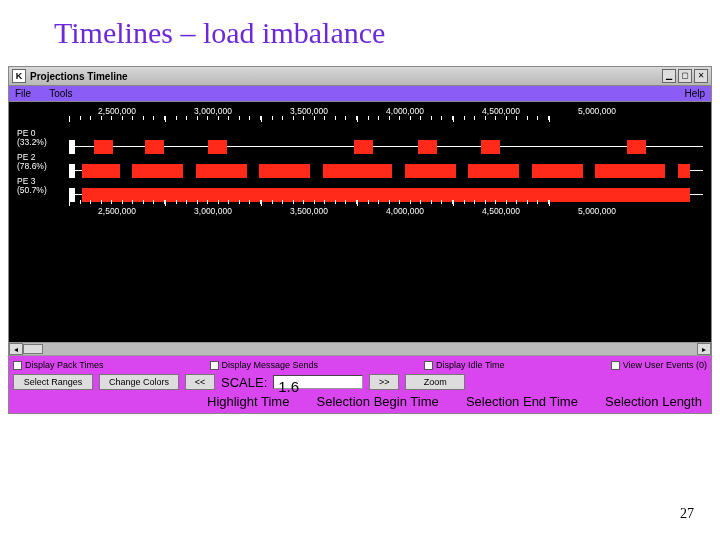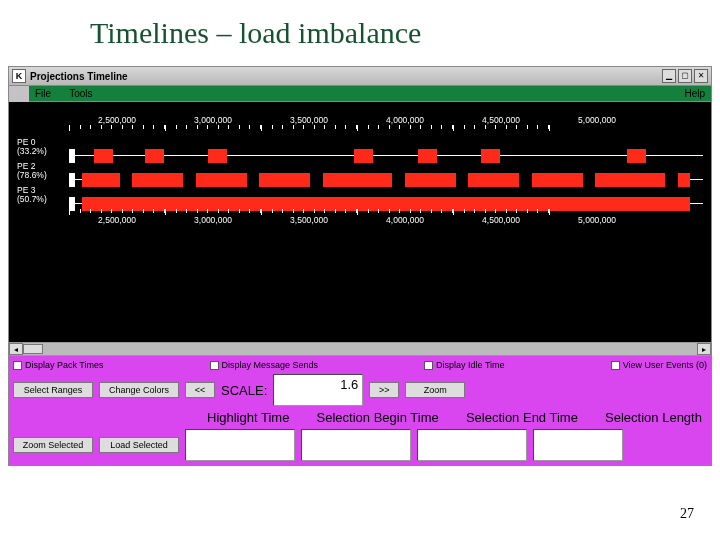--- a/index.html
+++ b/index.html
@@ -1,28 +1,28 @@
 <!DOCTYPE html>
 <html><head>
 <meta charset="utf-8">
 <style>
   * { box-sizing: border-box; margin: 0; padding: 0; }
   body { width: 720px; height: 540px; background: #fff; font-family: "Times New Roman", serif; overflow: hidden; position: relative; }
-  .slide-title { font-size: 30px; font-weight: normal; text-align: left; padding: 16px 0 8px 90px; color: #14532d; }
+  .slide-title { font-size: 30px; font-weight: normal; text-align: left; padding: 16px 0 8px 54px; color: #6d28d9; }
   
   .window { margin: 8px 8px 0 8px; border: 1px solid #888; background: #c5c2c5; font-family: Arial, sans-serif; font-size: 9px; color: #000; }
   .titlebar { background: linear-gradient(#d8d8d8,#b8b8b8); display: flex; align-items: center; padding: 2px 3px; border-bottom: 1px solid #888; }
   .titlebar .kicon { width: 14px; height: 14px; background: #fff; border: 1px solid #666; display: flex; align-items: center; justify-content: center; font-size: 9px; font-weight: bold; margin-right: 4px; }
   .titlebar .wtitle { flex: 1; font-size: 10px; font-weight: bold; }
   .titlebar .wbtn { width: 14px; height: 14px; background: #ddd; border: 1px solid #666; margin-left: 2px; display: flex; align-items: center; justify-content: center; font-size: 8px; line-height: 1; }
-  .menubar { display: flex; background: #15803d; padding: 2px 6px; font-size: 10px; border-bottom: 1px solid #888; margin-left: 20px; }
+  .menubar { display: flex; background: #8b5cf6; padding: 2px 6px; font-size: 10px; border-bottom: 1px solid #888; }
   .menubar span { margin-right: 18px; cursor: default; }
   .menubar .help { margin-left: auto; margin-right: 0; }
 
-  .timeline-area { background: #000; color: #fff; padding: 13px 4px 2px 4px; font-size: 9px; height: 168px; position: relative; }
+  .timeline-area { background: #000; color: #fff; padding: 4px 4px 2px 4px; font-size: 9px; height: 168px; position: relative; }
   .axis-top, .axis-bot { display: flex; margin-left: 56px; position: relative; height: 18px; }
   .axis-top { align-items: flex-start; }
   .axis-bot { align-items: flex-end; }
   .tick-group { display: flex; flex-direction: column; align-items: center; width: 96px; font-size: 8.5px; }
   .axis-bot .tick-group { flex-direction: column-reverse; }
   .tick-label { white-space: nowrap; }
   .tick-marks { display: flex; justify-content: space-between; width: 96px; height: 6px; }
   .tick-marks span { width: 1px; background: #fff; height: 4px; }
   .tick-marks .major { height: 6px; }
 
@@ -41,21 +41,21 @@
   .sb-btn { width: 14px; height: 12px; background: #ddd; border: 1px solid #777; display: flex; align-items: center; justify-content: center; font-size: 8px; }
   .sb-track { flex: 1; height: 12px; background: #bbb; position: relative; }
   .sb-thumb { position: absolute; left: 0; width: 20px; height: 10px; top: 1px; background: #ddd; border: 1px solid #777; }
 
   .controls { background: #d946ef; padding: 2px 4px; font-size: 9px; }
   .ctl-row { display: flex; align-items: center; gap: 6px; padding: 2px 0; }
   .chk { display: flex; align-items: center; gap: 3px; }
   .chk-box { width: 9px; height: 9px; background: #fff; border: 1px solid #555; }
   .btn { background: #ddd; border: 1px solid #777; padding: 2px 6px; font-size: 9px; min-width: 80px; text-align: center; cursor: default; }
   .btn.sm { min-width: 30px; }
-  .field { background: #fff; border: 1px inset #999; padding: 2px 4px; min-width: 90px; height: 32px; font-size: 13px; text-align: right; }
+  .field { background: #fff; border: 1px inset #999; padding: 2px 4px; min-width: 90px; height: 14px; font-size: 15px; }
   .lbl { font-size: 13px; }
 
   .page-num { position: absolute; right: 26px; bottom: 18px; font-size: 14px; font-family: "Times New Roman", serif; color: #000; }
 </style>
 </head>
 <body>
 
 <div class="slide-title">Timelines – load imbalance</div>
 
 <div class="window">
@@ -342,24 +342,16 @@
     <div class="ctl-row">
       <div style="width:188px"></div>
       <span class="lbl">Highlight Time</span>
       <div style="flex:0.3"></div>
       <span class="lbl">Selection Begin Time</span>
       <div style="flex:0.3"></div>
       <span class="lbl">Selection End Time</span>
       <div style="flex:0.3"></div>
       <span class="lbl">Selection Length</span>
     </div>
-    <div class="ctl-row">
-      <div class="btn">Zoom Selected</div>
-      <div class="btn">Load Selected</div>
-      <div class="field" style="min-width:110px"></div>
-      <div class="field" style="min-width:110px"></div>
-      <div class="field" style="min-width:110px"></div>
-      <div class="field" style="min-width:90px"></div>
-    </div>
   </div>
 </div>
 
 <div class="page-num">27</div>
 
 </body></html>

